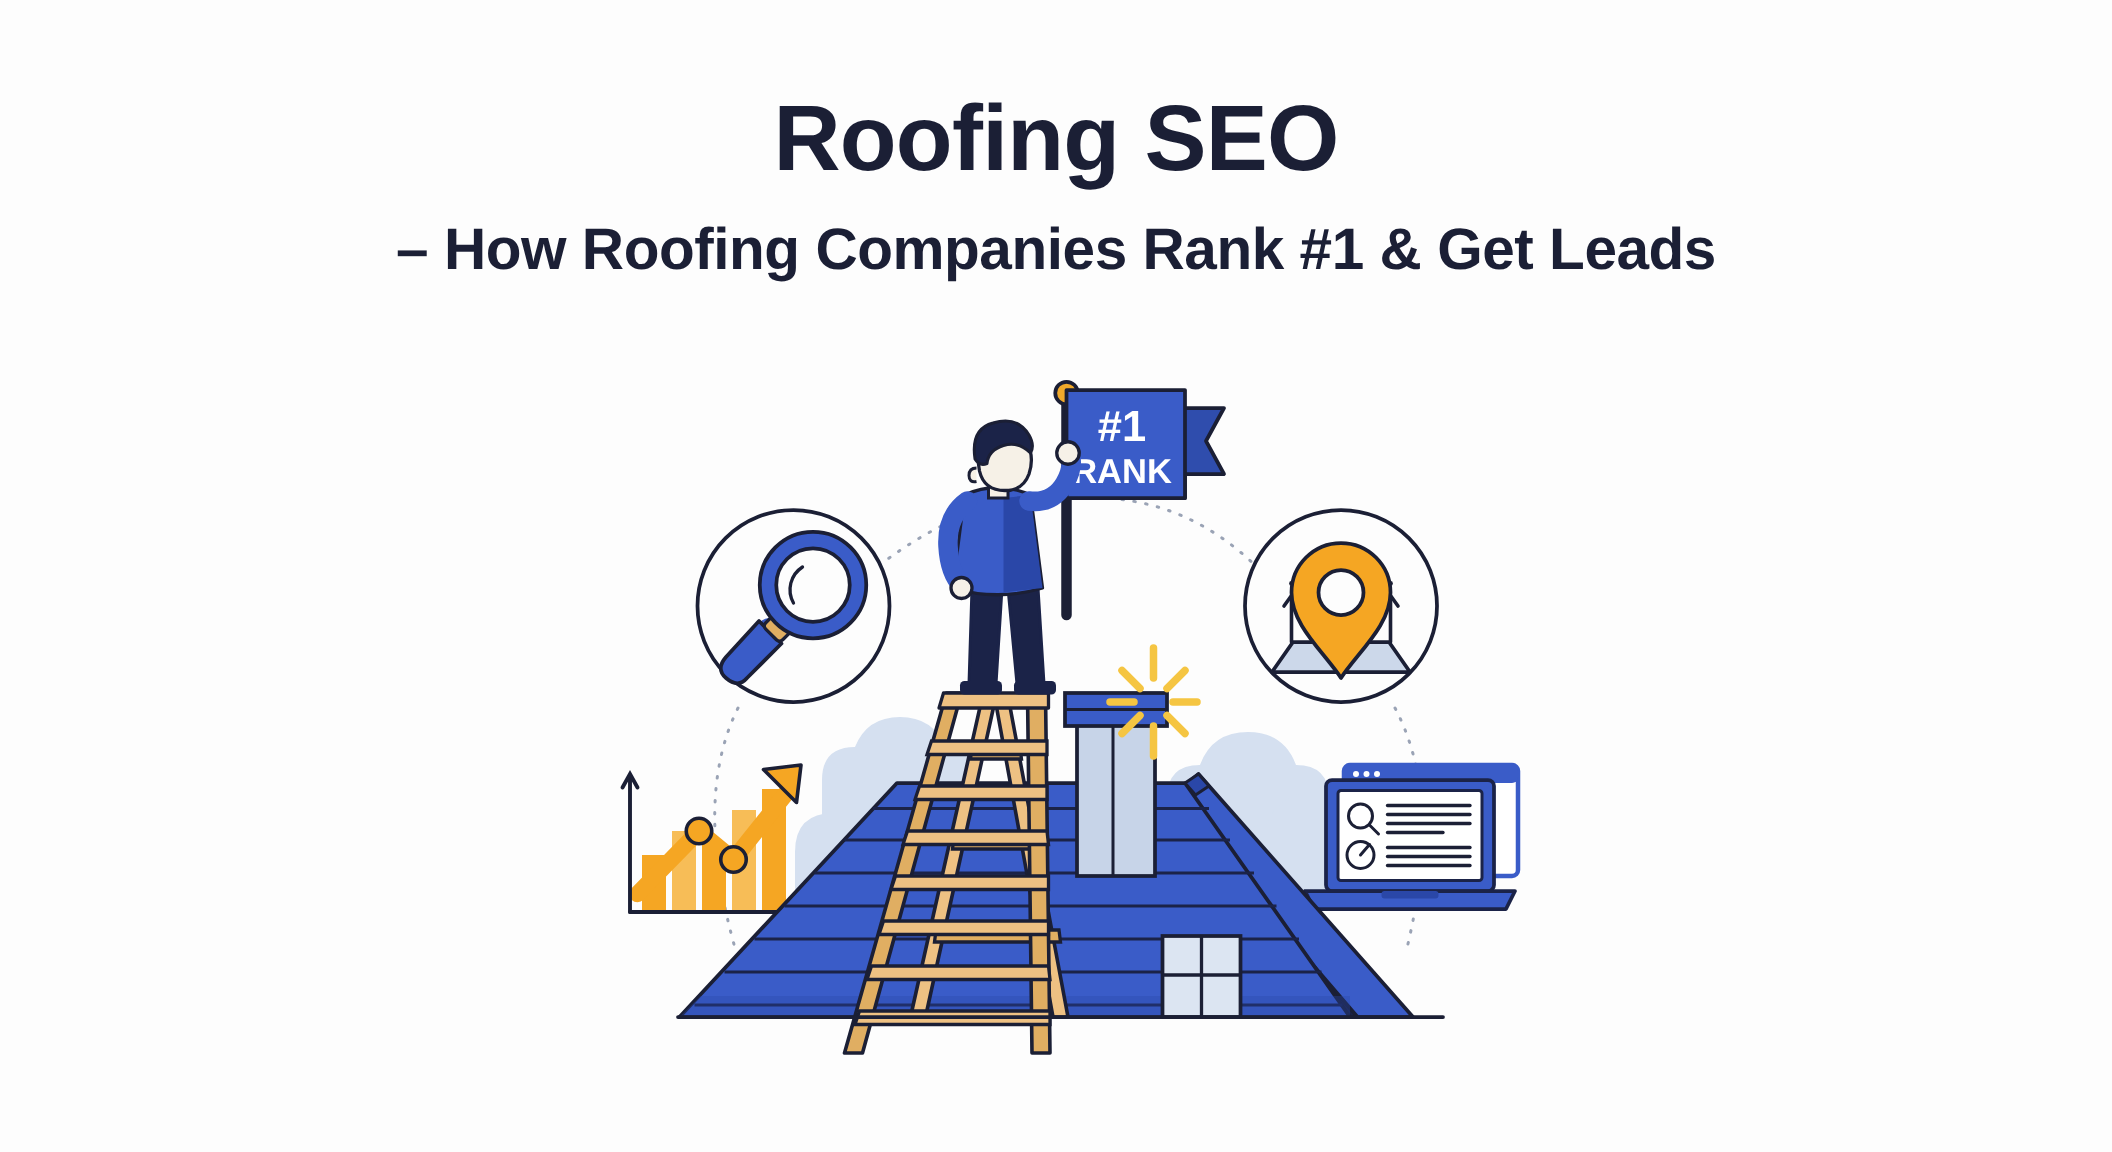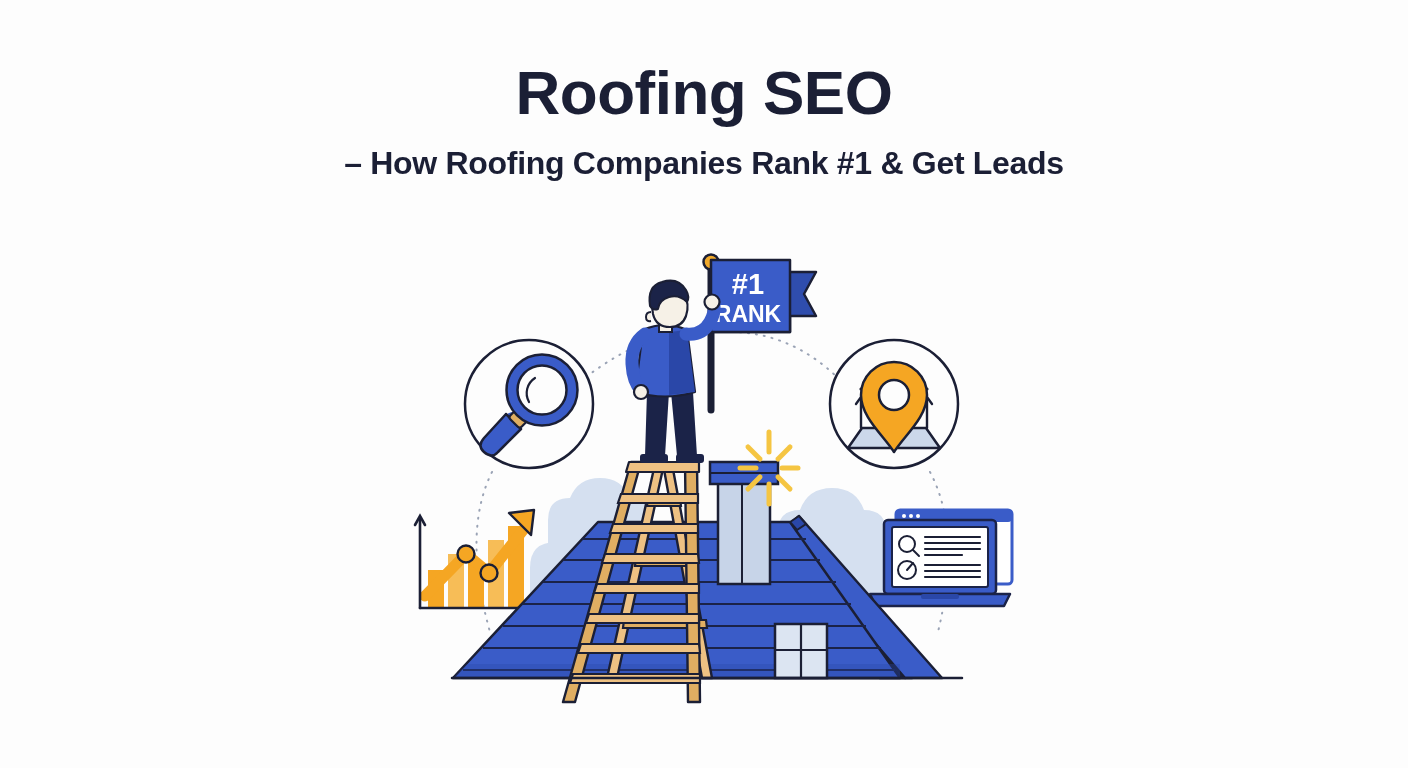--- a/index.html
+++ b/index.html
@@ -37,21 +37,21 @@
     font-size: 62px;
     font-weight: bold;
     letter-spacing: -0.5px;
     color: #1b1f35;
     line-height: 1.0;
   }
   .subtitle {
     margin: 0;
     padding-top: 22px;
     font-family: "Liberation Sans", sans-serif;
-    font-size: 32px;
+    font-size: 39px;
     font-weight: bold;
     letter-spacing: -0.3px;
     color: #1b1f35;
     line-height: 1.1;
   }
   .illustration {
     position: absolute;
     left: 0;
     top: 232px;
     width: 1408px;

